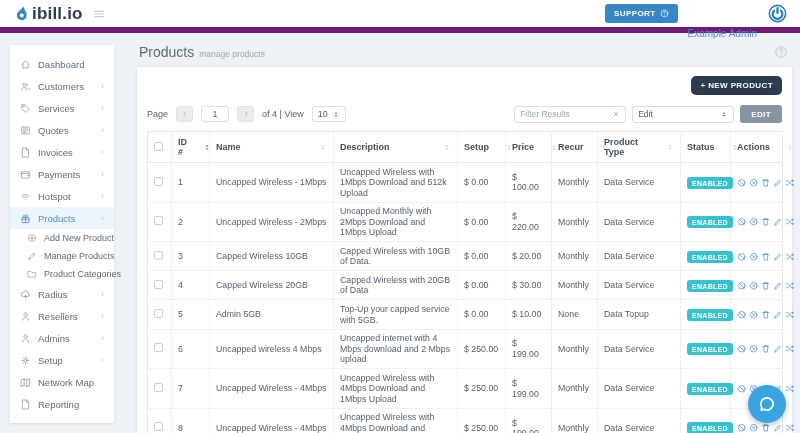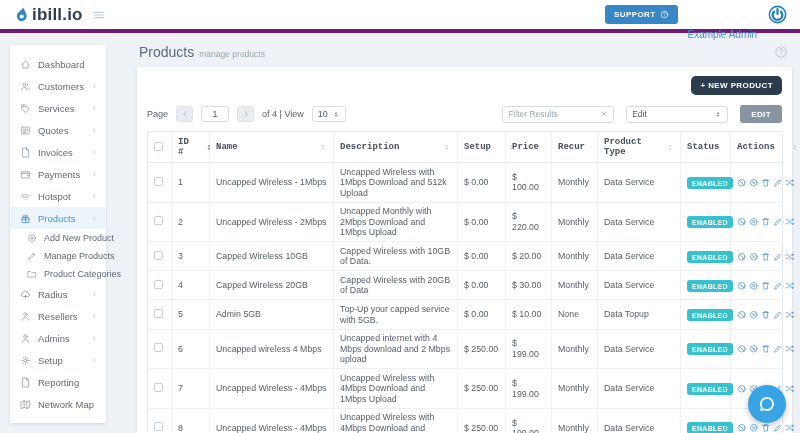--- a/index.html
+++ b/index.html
@@ -1,38 +1,38 @@
 <!DOCTYPE html>
 <html><head>
 <meta charset="utf-8">
 <style>
   * { margin:0; padding:0; box-sizing:border-box; }
   html,body { width:800px; height:433px; overflow:hidden; }
   body { background:#eef1f5; font-family:"Liberation Sans",sans-serif; color:#55606c; position:relative; }
 
   
   .topbar { position:absolute; top:0; left:0; right:0; height:33px; background:#fff;
-            border-bottom:4px solid #701a75; display:flex; align-items:center; padding:0 12px; z-index:6; }
+            border-bottom:6px solid #701a75; display:flex; align-items:center; padding:0 12px; z-index:6; }
   .logo { display:flex; align-items:center; gap:3px; cursor:pointer; }
   .logo .drop { width:17px; height:17px; display:flex; color:#2f86c9; }
   .logo .drop svg { width:17px; height:17px; }
   .logo-text { font-size:17px; font-weight:bold; color:#2b3d51; letter-spacing:.2px; }
   .hamburger { margin-left:9px; width:14px; height:14px; color:#c3ccd4; display:flex; cursor:pointer; }
   .hamburger svg { width:14px; height:14px; }
   .topbar-right { margin-left:auto; display:flex; align-items:center; gap:10px; }
   .support-btn { background:#3787c8; color:#fff; font-size:8px; font-weight:bold; letter-spacing:.4px;
                  padding:5px 9px; border-radius:3px; display:flex; align-items:center; gap:4px; cursor:pointer; }
   .support-btn .sq { width:9px; height:9px; display:flex; color:#fff; }
   .support-btn .sq svg { width:9px; height:9px; }
   .user-name { color:#4a90d9; font-size:10px; cursor:pointer;margin-top:39px; }
   .power { width:21px; height:21px; color:#1f7dc0; display:flex; cursor:pointer; }
   .power svg { width:21px; height:21px; }
 
   
-  .sidebar { position:absolute; left:10px; top:45px; width:96px; background:#fff;
+  .sidebar { position:absolute; left:10px; top:45px; width:104px; background:#fff;
              box-shadow:0 1px 3px rgba(0,0,0,.10); padding:8px 0; z-index:4; }
   .snav { display:flex; align-items:center; gap:7px; padding:5.5px 10px; font-size:9.5px; color:#5f6b7a; cursor:pointer; }
   .snav .sic { width:11px; height:11px; color:#93a0ad; flex:none; display:flex; }
   .snav .sic svg { width:11px; height:11px; }
   .snav .slb { white-space:nowrap; }
   .snav .chev { margin-left:auto; color:#b9c2cc; font-size:9px; line-height:1; }
   .snav.active { background:#edf5fc; color:#4a90d9; }
   .snav.active .sic { color:#4a90d9; }
   .snav.sub { padding:4px 10px 4px 17px; font-size:9px; }
   .snav.sub .sic { width:10px; height:10px; }
@@ -56,39 +56,39 @@
   .pbtn { width:17px; height:16px; background:#e9edf1; border:1px solid #dde3e9; border-radius:3px;
           display:flex; align-items:center; justify-content:center; color:#aab4be; cursor:pointer; }
   .pbtn svg { width:8px; height:8px; }
   .pinput { width:28px; height:16px; border:1px solid #d6dde4; border-radius:3px; text-align:center;
             font-size:9px; color:#55606c; font-family:"Liberation Sans",sans-serif; }
   .pselect { display:flex; align-items:center; gap:4px; border:1px solid #d6dde4; border-radius:3px;
              padding:0 5px; height:16px; font-size:9px; cursor:pointer; }
   .ud { width:8px; height:9px; display:flex; color:#55606c; }
   .ud svg { width:8px; height:9px; }
 
-  .toolbar-right { margin-left:auto; display:flex; align-items:center; gap:12px; }
+  .toolbar-right { margin-left:auto; display:flex; align-items:center; gap:6px; }
   .filter-box { display:flex; align-items:center; border:1px solid #d6dde4; border-radius:3px;
                 height:17px; padding:0 5px; width:112px; background:#fff; }
   .filter-box input { border:none; outline:none; font-size:8.5px; width:100%; color:#55606c;
                       font-family:"Liberation Sans",sans-serif; }
   .filter-box input::placeholder { color:#9aa6b2; }
   .filter-box .fx { width:8px; height:8px; display:flex; color:#9aa6b2; cursor:pointer; flex:none; }
   .filter-box .fx svg { width:8px; height:8px; }
   .edit-select { display:flex; align-items:center; justify-content:space-between; border:1px solid #d6dde4;
                  border-radius:3px; height:17px; padding:0 5px; width:102px; font-size:8.5px; cursor:pointer; }
   .edit-btn { background:#8795a3; color:#fff; font-size:8px; font-weight:bold; letter-spacing:.4px;
               padding:4.5px 11px; border-radius:3px; cursor:pointer; }
 
   
   table { border-collapse:collapse; width:100%; table-layout:fixed; border:1px solid #e4e9ee; }
   th { font-size:9px; color:#44505c; text-align:left; padding:5px 6px; font-weight:bold;
        border-bottom:1px solid #e4e9ee; border-right:1px solid #eef1f4; }
   th:last-child, td:last-child { border-right:none; }
-  .thw { display:flex; align-items:center; justify-content:space-between; gap:16px;font-family:Liberation Mono, monospace; }
+  .thw { display:flex; align-items:center; justify-content:space-between; gap:16px; }
   .sort { width:8px; height:9px; flex:none; color:#c3ccd4; display:flex; }
   .sort svg { width:8px; height:9px; }
   .sort.active { color:#6b7683; }
   td { padding:3.5px 6px; border-bottom:1px solid #eef1f4; border-right:1px solid #eef1f4;
        color:#55606c; vertical-align:middle; font-size:8.8px; line-height:1.2; }
   tr:last-child td { border-bottom:none; }
   .cb { width:9px; height:9px; border:1px solid #c7d0d9; border-radius:2px; background:#fff;
         display:inline-block; cursor:pointer; }
   .badge { background:#35c2ce; color:#fff; font-size:7px; font-weight:bold; padding:2.5px 5px;
            border-radius:3px; letter-spacing:.3px; white-space:nowrap; }
@@ -288,34 +288,34 @@
             <circle cx="8" cy="8" r="2.1"></circle>
             <path d="M8 2.6v2M8 11.4v2M2.6 8h2M11.4 8h2M4.3 4.3l1.4 1.4M10.3 10.3l1.4 1.4M11.7 4.3l-1.4 1.4M5.7 10.3l-1.4 1.4"></path>
           </svg>
         </span>
         <span class="slb">Setup</span>
         <span class="chev">‹</span>
       </div>
       <div class="snav">
         <span class="sic">
           <svg viewBox="0 0 16 16" fill="none" stroke="currentColor" stroke-width="1.2" stroke-linecap="round" stroke-linejoin="round">
+            <path d="M2 4.2 6 2.5l4 1.7 4-1.7v9.6l-4 1.7-4-1.7-4 1.7z"></path>
+            <path d="M6 2.5v9.6M10 4.2v9.6"></path>
+          </svg>
+        </span>
+        <span class="slb">Network Map</span>
+      </div>
+      <div class="snav">
+        <span class="sic">
+          <svg viewBox="0 0 16 16" fill="none" stroke="currentColor" stroke-width="1.2" stroke-linecap="round" stroke-linejoin="round">
             <path d="M4 1.5h5.5l3 3V14.5H4z"></path>
             <path d="M9.5 1.5v3h3"></path>
           </svg>
         </span>
         <span class="slb">Reporting</span>
-      </div>
-      <div class="snav">
-        <span class="sic">
-          <svg viewBox="0 0 16 16" fill="none" stroke="currentColor" stroke-width="1.2" stroke-linecap="round" stroke-linejoin="round">
-            <path d="M2 4.2 6 2.5l4 1.7 4-1.7v9.6l-4 1.7-4-1.7-4 1.7z"></path>
-            <path d="M6 2.5v9.6M10 4.2v9.6"></path>
-          </svg>
-        </span>
-        <span class="slb">Network Map</span>
       </div>
     </div>
 </div>
 
 <div class="content">
   <div class="page-header">
     <span class="page-title">Products</span>
     <span class="page-subtitle">manage products</span>
     <span class="help">
         <svg viewBox="0 0 16 16" fill="none" stroke="currentColor" stroke-width="1.2" stroke-linecap="round" stroke-linejoin="round">

